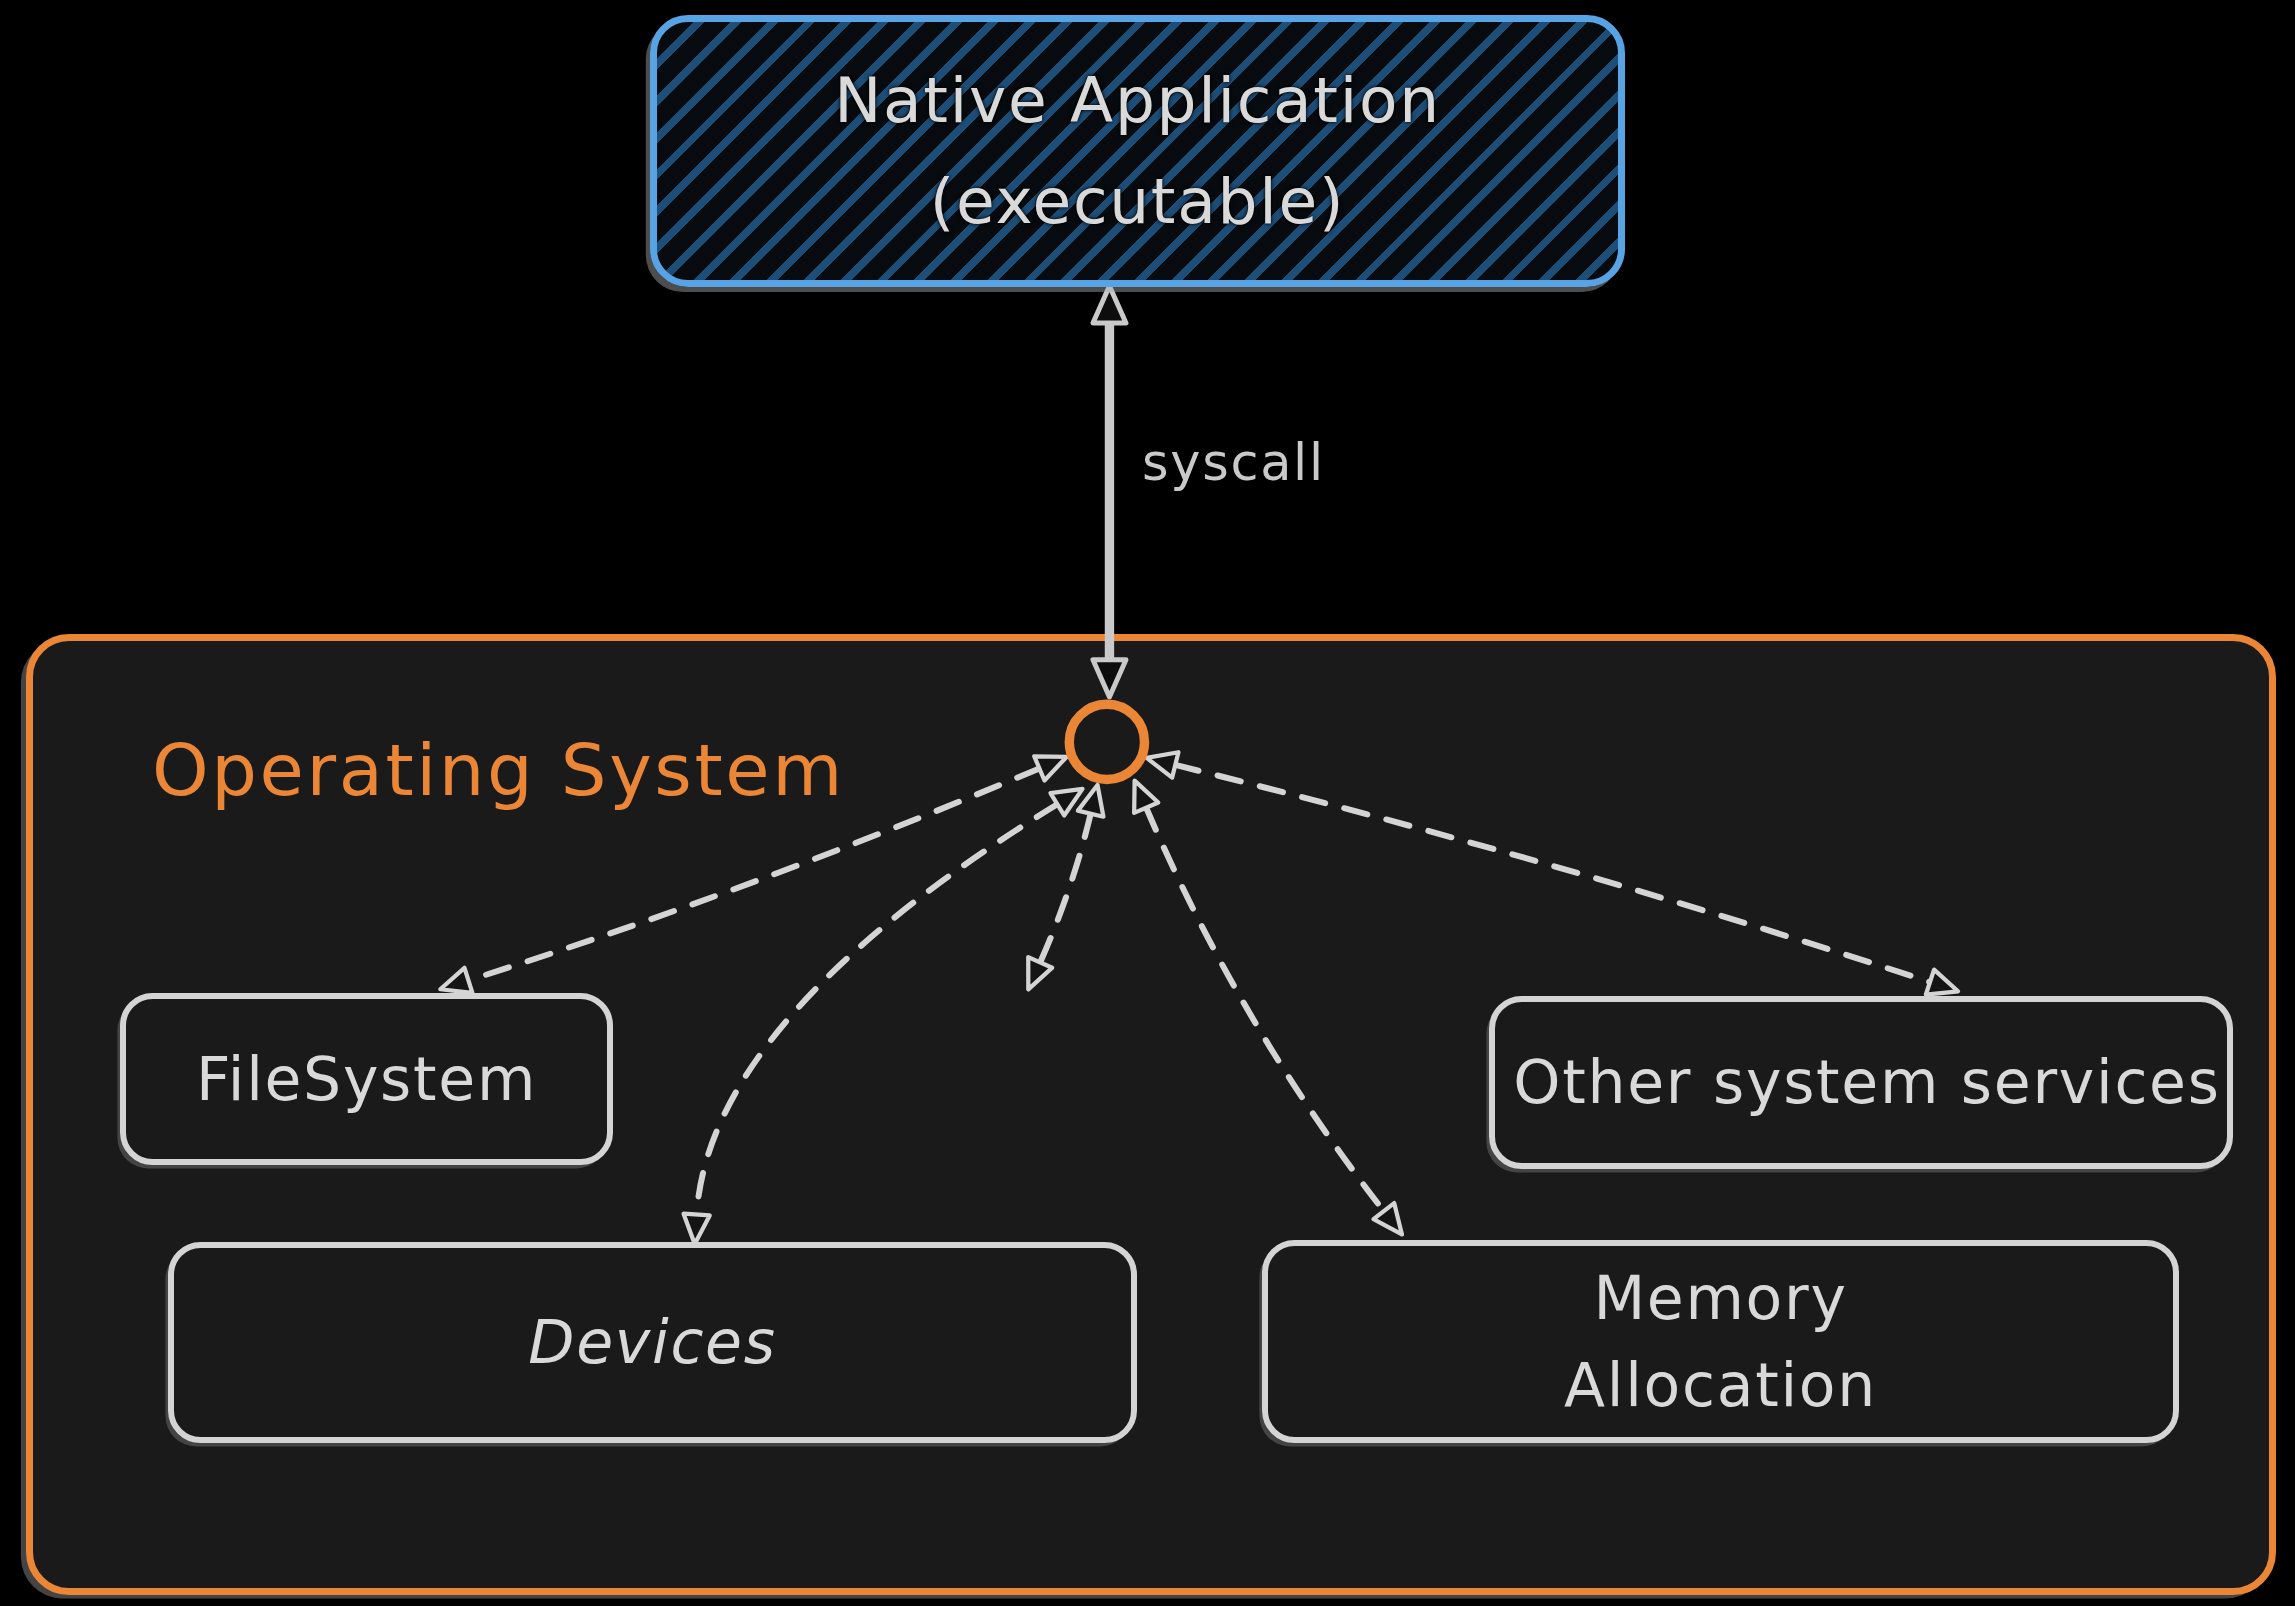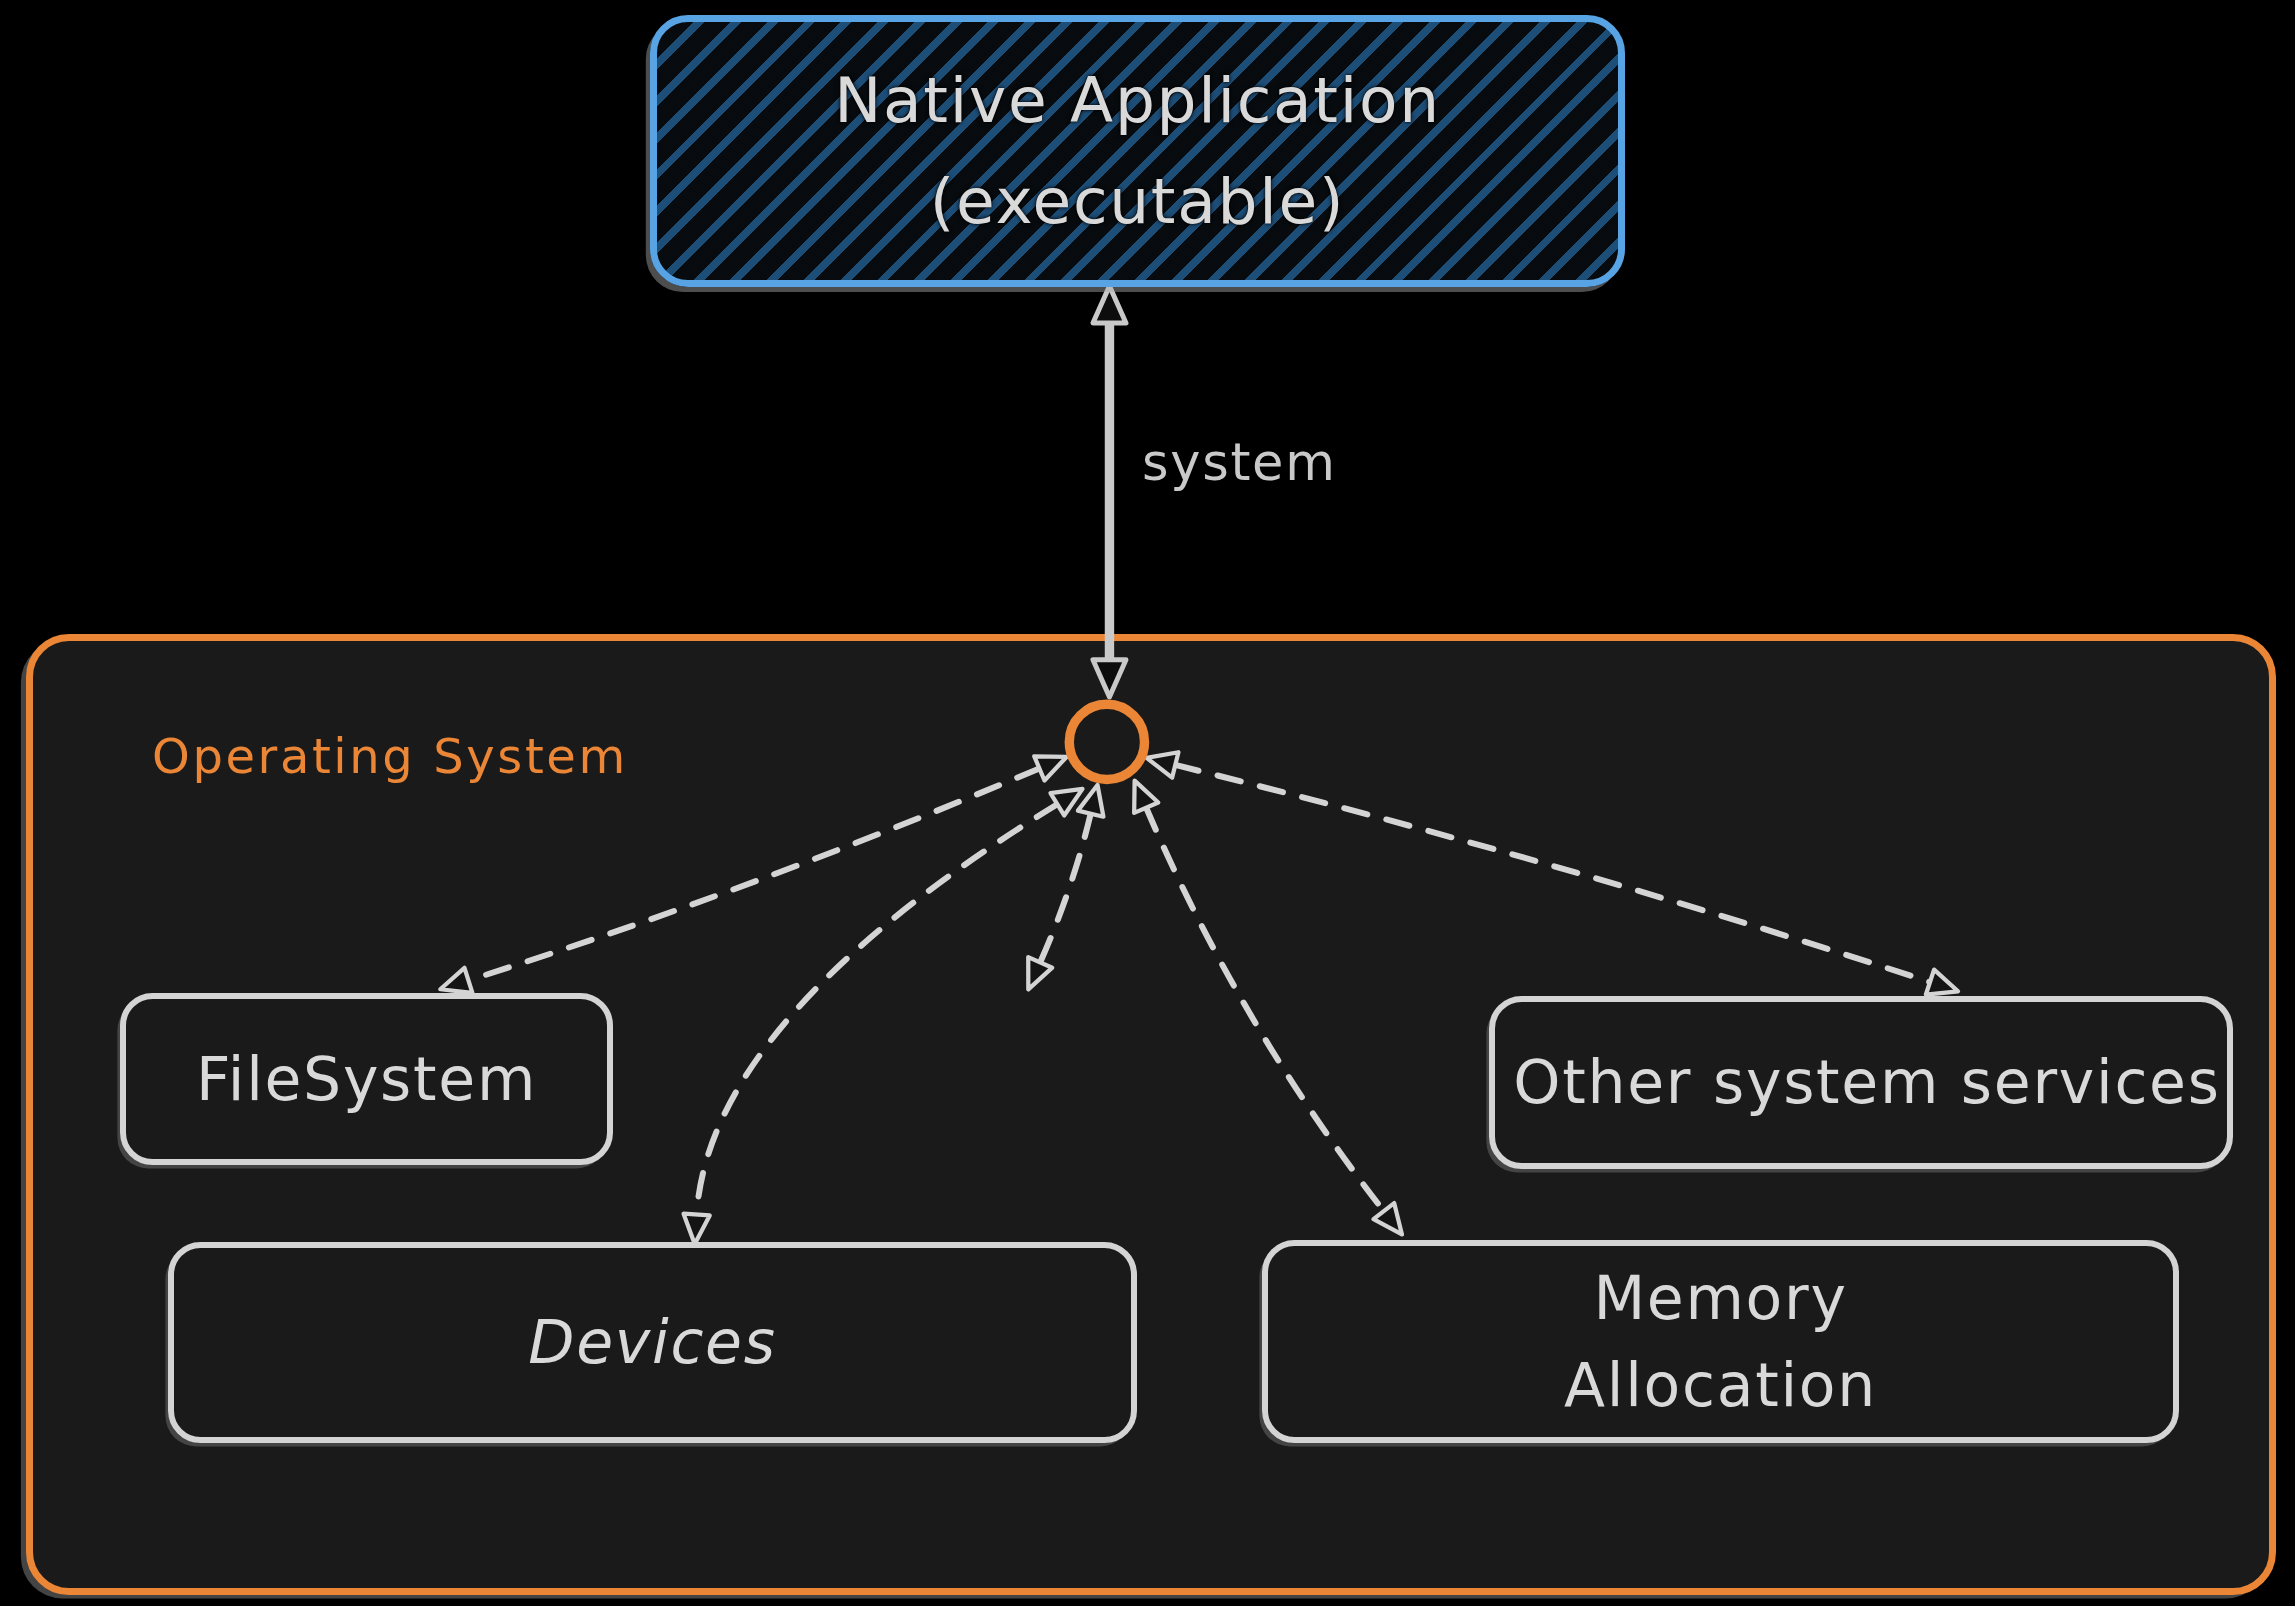--- a/index.html
+++ b/index.html
@@ -45,21 +45,21 @@
   .os-box{
     position:absolute;left:26px;top:634px;width:2250px;height:961px;
     background:var(--os-fill);
     border:7.7px solid var(--orange-accent);
     border-radius:43px;
     box-shadow:-6.8px 5.1px 0 -1.7px rgba(150,150,150,0.45);
   }
   .os-label{
     position:absolute;left:152px;top:728px;
     color:var(--orange-accent);
-    font-size:48px;letter-spacing:2.6px;
+    font-size:72px;letter-spacing:2.6px;
   }
 
   
   .syscall-label{
     position:absolute;left:1142px;top:433px;
     color:var(--arrow-gray);
     font-size:51px;letter-spacing:1.7px;
   }
 
   
@@ -98,21 +98,21 @@
 <div id="canvas">
 
   <div class="os-box z-low"></div>
   <div class="os-label z-top">Operating System</div>
 
   <div class="native-app z-top">
     <div class="nline">Native Application</div>
     <div class="nline">(executable)</div>
   </div>
 
-  <div class="syscall-label z-top">system</div>
+  <div class="syscall-label z-top">syscall</div>
 
   <svg id="connectors" width="2295" height="1606" viewBox="0 0 2685 1879" xmlns="http://www.w3.org/2000/svg">
     <defs>
       <marker id="ah" viewBox="0 0 24 24" refX="3" refY="12" markerWidth="46" markerHeight="46" markerUnits="userSpaceOnUse" orient="auto-start-reverse">
         <path d="M3 4 L21 12 L3 20 Z" fill="#141414" stroke="#d4d4d4" stroke-width="2.6" stroke-linejoin="round"></path>
       </marker>
       <marker id="ahBig" viewBox="0 0 24 24" refX="3" refY="12" markerWidth="58" markerHeight="58" markerUnits="userSpaceOnUse" orient="auto-start-reverse">
         <path d="M3 4 L21 12 L3 20 Z" fill="#0d0d0d" stroke="#c9c9c9" stroke-width="2.4" stroke-linejoin="round"></path>
       </marker>
     </defs>

